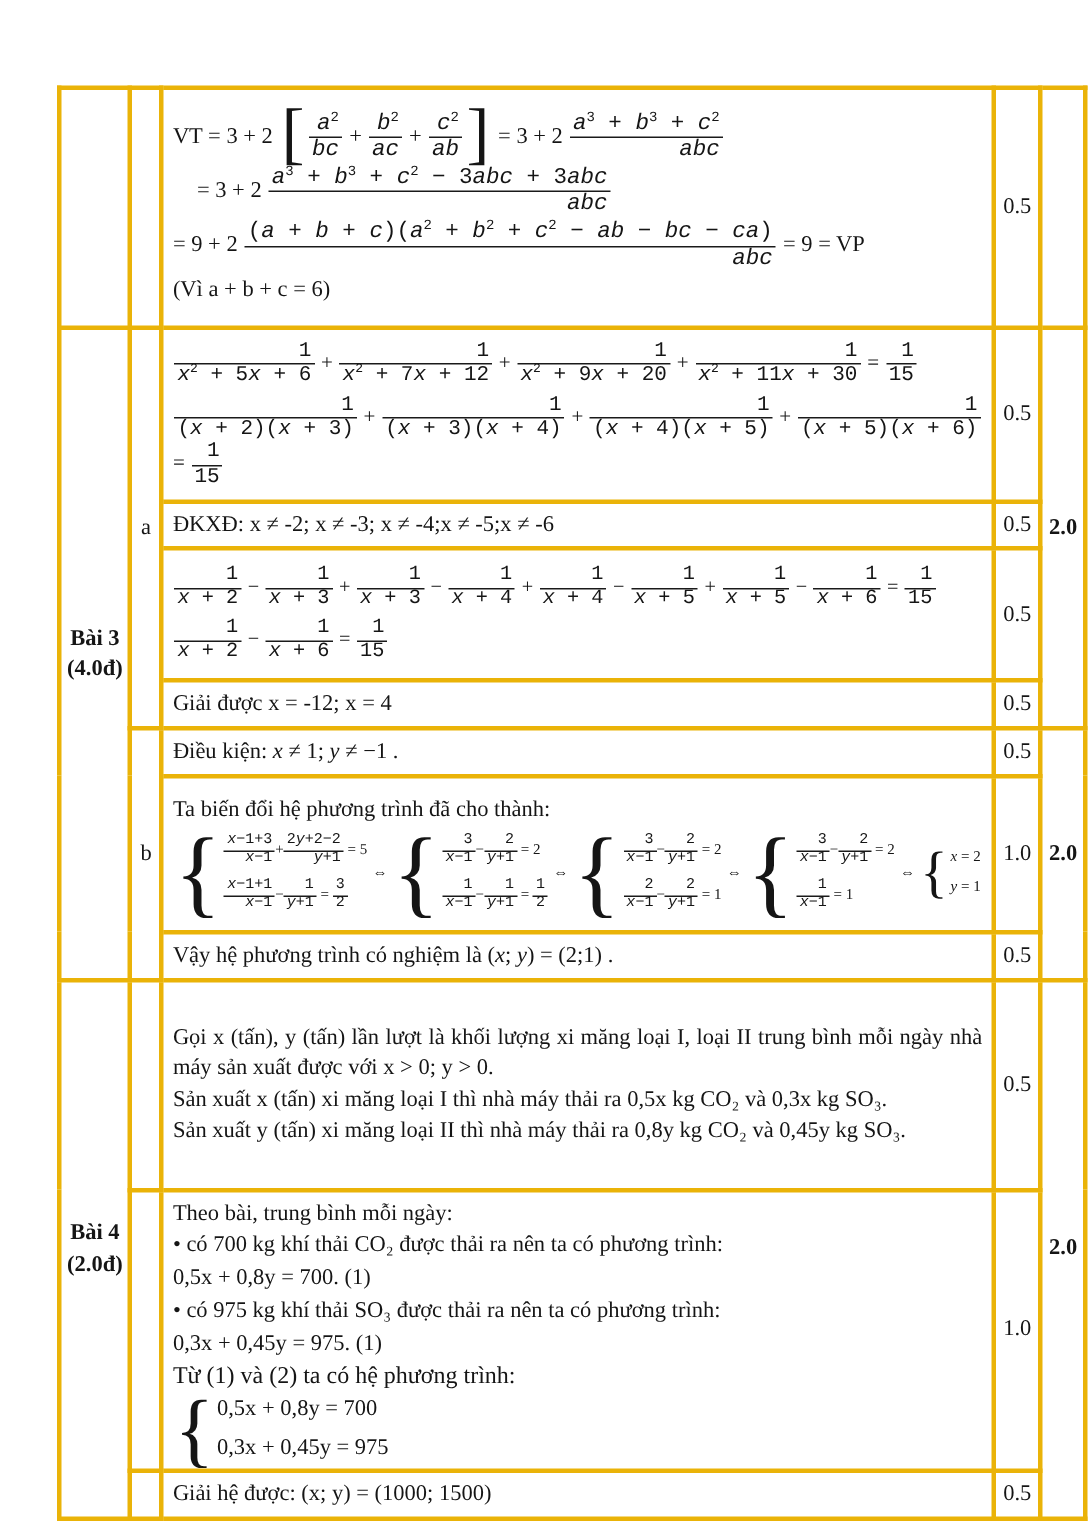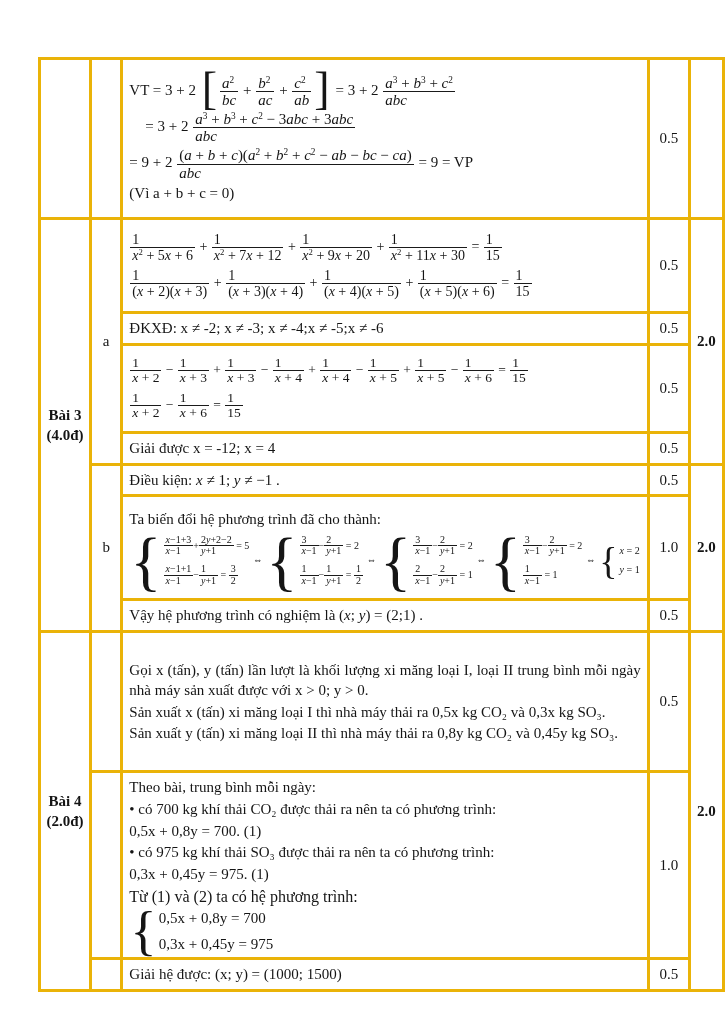--- a/index.html
+++ b/index.html
@@ -16,21 +16,21 @@
   .c-label{font-weight:bold;text-align:center;white-space:pre-line;line-height:1.35;}
   .c-sub{text-align:center;}
   .c-score{text-align:center;}
   .c-total{text-align:center;font-weight:bold;}
   .c-content{text-align:left;padding:2px 6px;}
   .line{margin:3px 0;}
   .just{text-align:justify;line-height:1.34;margin:1px 0;}
   .sans{font-family:Liberation Serif, serif;font-size:16px;margin:0 0 2px;}
   .it{font-style:italic;}
   .sup{font-size:0.62em;vertical-align:0.55em;line-height:0;}
-  .frac{display:inline-block;vertical-align:middle;text-align:left;line-height:1.08;margin:0 1px;}
+  .frac{display:inline-block;vertical-align:middle;text-align:right;line-height:1.08;margin:0 1px;font-family:Liberation Mono, monospace;}
   .fn{display:block;padding:0 2px;}
   .fd{display:block;border-top:1px solid #1a1a1a;padding:0 2px;}
   .big{font-size:46px;line-height:0;vertical-align:middle;font-weight:300;margin:0 2px;position:relative;top:-2px;}
   .cases{display:inline-flex;align-items:center;vertical-align:middle;margin:0 1px;}
   .brace{line-height:0;margin-right:2px;font-weight:300;}
   .ccol{display:inline-flex;flex-direction:column;align-items:flex-start;row-gap:7px;}
   .cln{white-space:nowrap;}
   .fr14{font-size:14px;margin:5px 0;}
   .fr13{font-size:13.5px;margin:5px 0;}
   .chain{font-size:10px;white-space:nowrap;margin:6px 0 2px;}
@@ -50,21 +50,21 @@
         <col style="width:38px">
     </colgroup>
     <tbody>
         <tr style="height: 160px;">
           <td class="c-label"></td>
           <td class="c-sub"></td>
           <td class="c-content">
             <div class="line"><span>VT = 3 + 2 </span><span class="big">[</span><span class="frac"><span class="fn"><span class="it">a</span><span class="sup">2</span></span><span class="fd"><span class="it">bc</span></span></span> + <span class="frac"><span class="fn"><span class="it">b</span><span class="sup">2</span></span><span class="fd"><span class="it">ac</span></span></span> + <span class="frac"><span class="fn"><span class="it">c</span><span class="sup">2</span></span><span class="fd"><span class="it">ab</span></span></span><span class="big">]</span><span> = 3 + 2 </span><span class="frac"><span class="fn"><span class="it">a</span><span class="sup">3</span> + <span class="it">b</span><span class="sup">3</span> + <span class="it">c</span><span class="sup">2</span></span><span class="fd"><span class="it">abc</span></span></span></div>
             <div class="line" style="padding-left: 16px;"><span>= 3 + 2 </span><span class="frac"><span class="fn"><span class="it">a</span><span class="sup">3</span> + <span class="it">b</span><span class="sup">3</span> + <span class="it">c</span><span class="sup">2</span> − 3<span class="it">abc</span> + 3<span class="it">abc</span></span><span class="fd"><span class="it">abc</span></span></span></div>
             <div class="line"><span>= 9 + 2 </span><span class="frac"><span class="fn">(<span class="it">a</span> + <span class="it">b</span> + <span class="it">c</span>)(<span class="it">a</span><span class="sup">2</span> + <span class="it">b</span><span class="sup">2</span> + <span class="it">c</span><span class="sup">2</span> − <span class="it">ab</span> − <span class="it">bc</span> − <span class="it">ca</span>)</span><span class="fd"><span class="it">abc</span></span></span><span> = 9 = VP</span></div>
-            <div class="line">(Vì a + b + c  = 0)</div>
+            <div class="line">(Vì a + b + c  = 6)</div>
           </td>
           <td class="c-score">0.5</td>
           <td class="c-total"></td>
         </tr>
         <tr style="height: 94px;">
           <td class="c-label" rowspan="7">Bài 3
 (4.0đ)</td>
           <td class="c-sub" rowspan="4">a</td>
           <td class="c-content">
             <div class="line fr14 fit"><span class="frac"><span class="fn">1</span><span class="fd"><span class="it">x</span><span class="sup">2</span> + 5<span class="it">x</span> + 6</span></span> + <span class="frac"><span class="fn">1</span><span class="fd"><span class="it">x</span><span class="sup">2</span> + 7<span class="it">x</span> + 12</span></span> + <span class="frac"><span class="fn">1</span><span class="fd"><span class="it">x</span><span class="sup">2</span> + 9<span class="it">x</span> + 20</span></span> + <span class="frac"><span class="fn">1</span><span class="fd"><span class="it">x</span><span class="sup">2</span> + 11<span class="it">x</span> + 30</span></span> = <span class="frac"><span class="fn">1</span><span class="fd">15</span></span></div>

